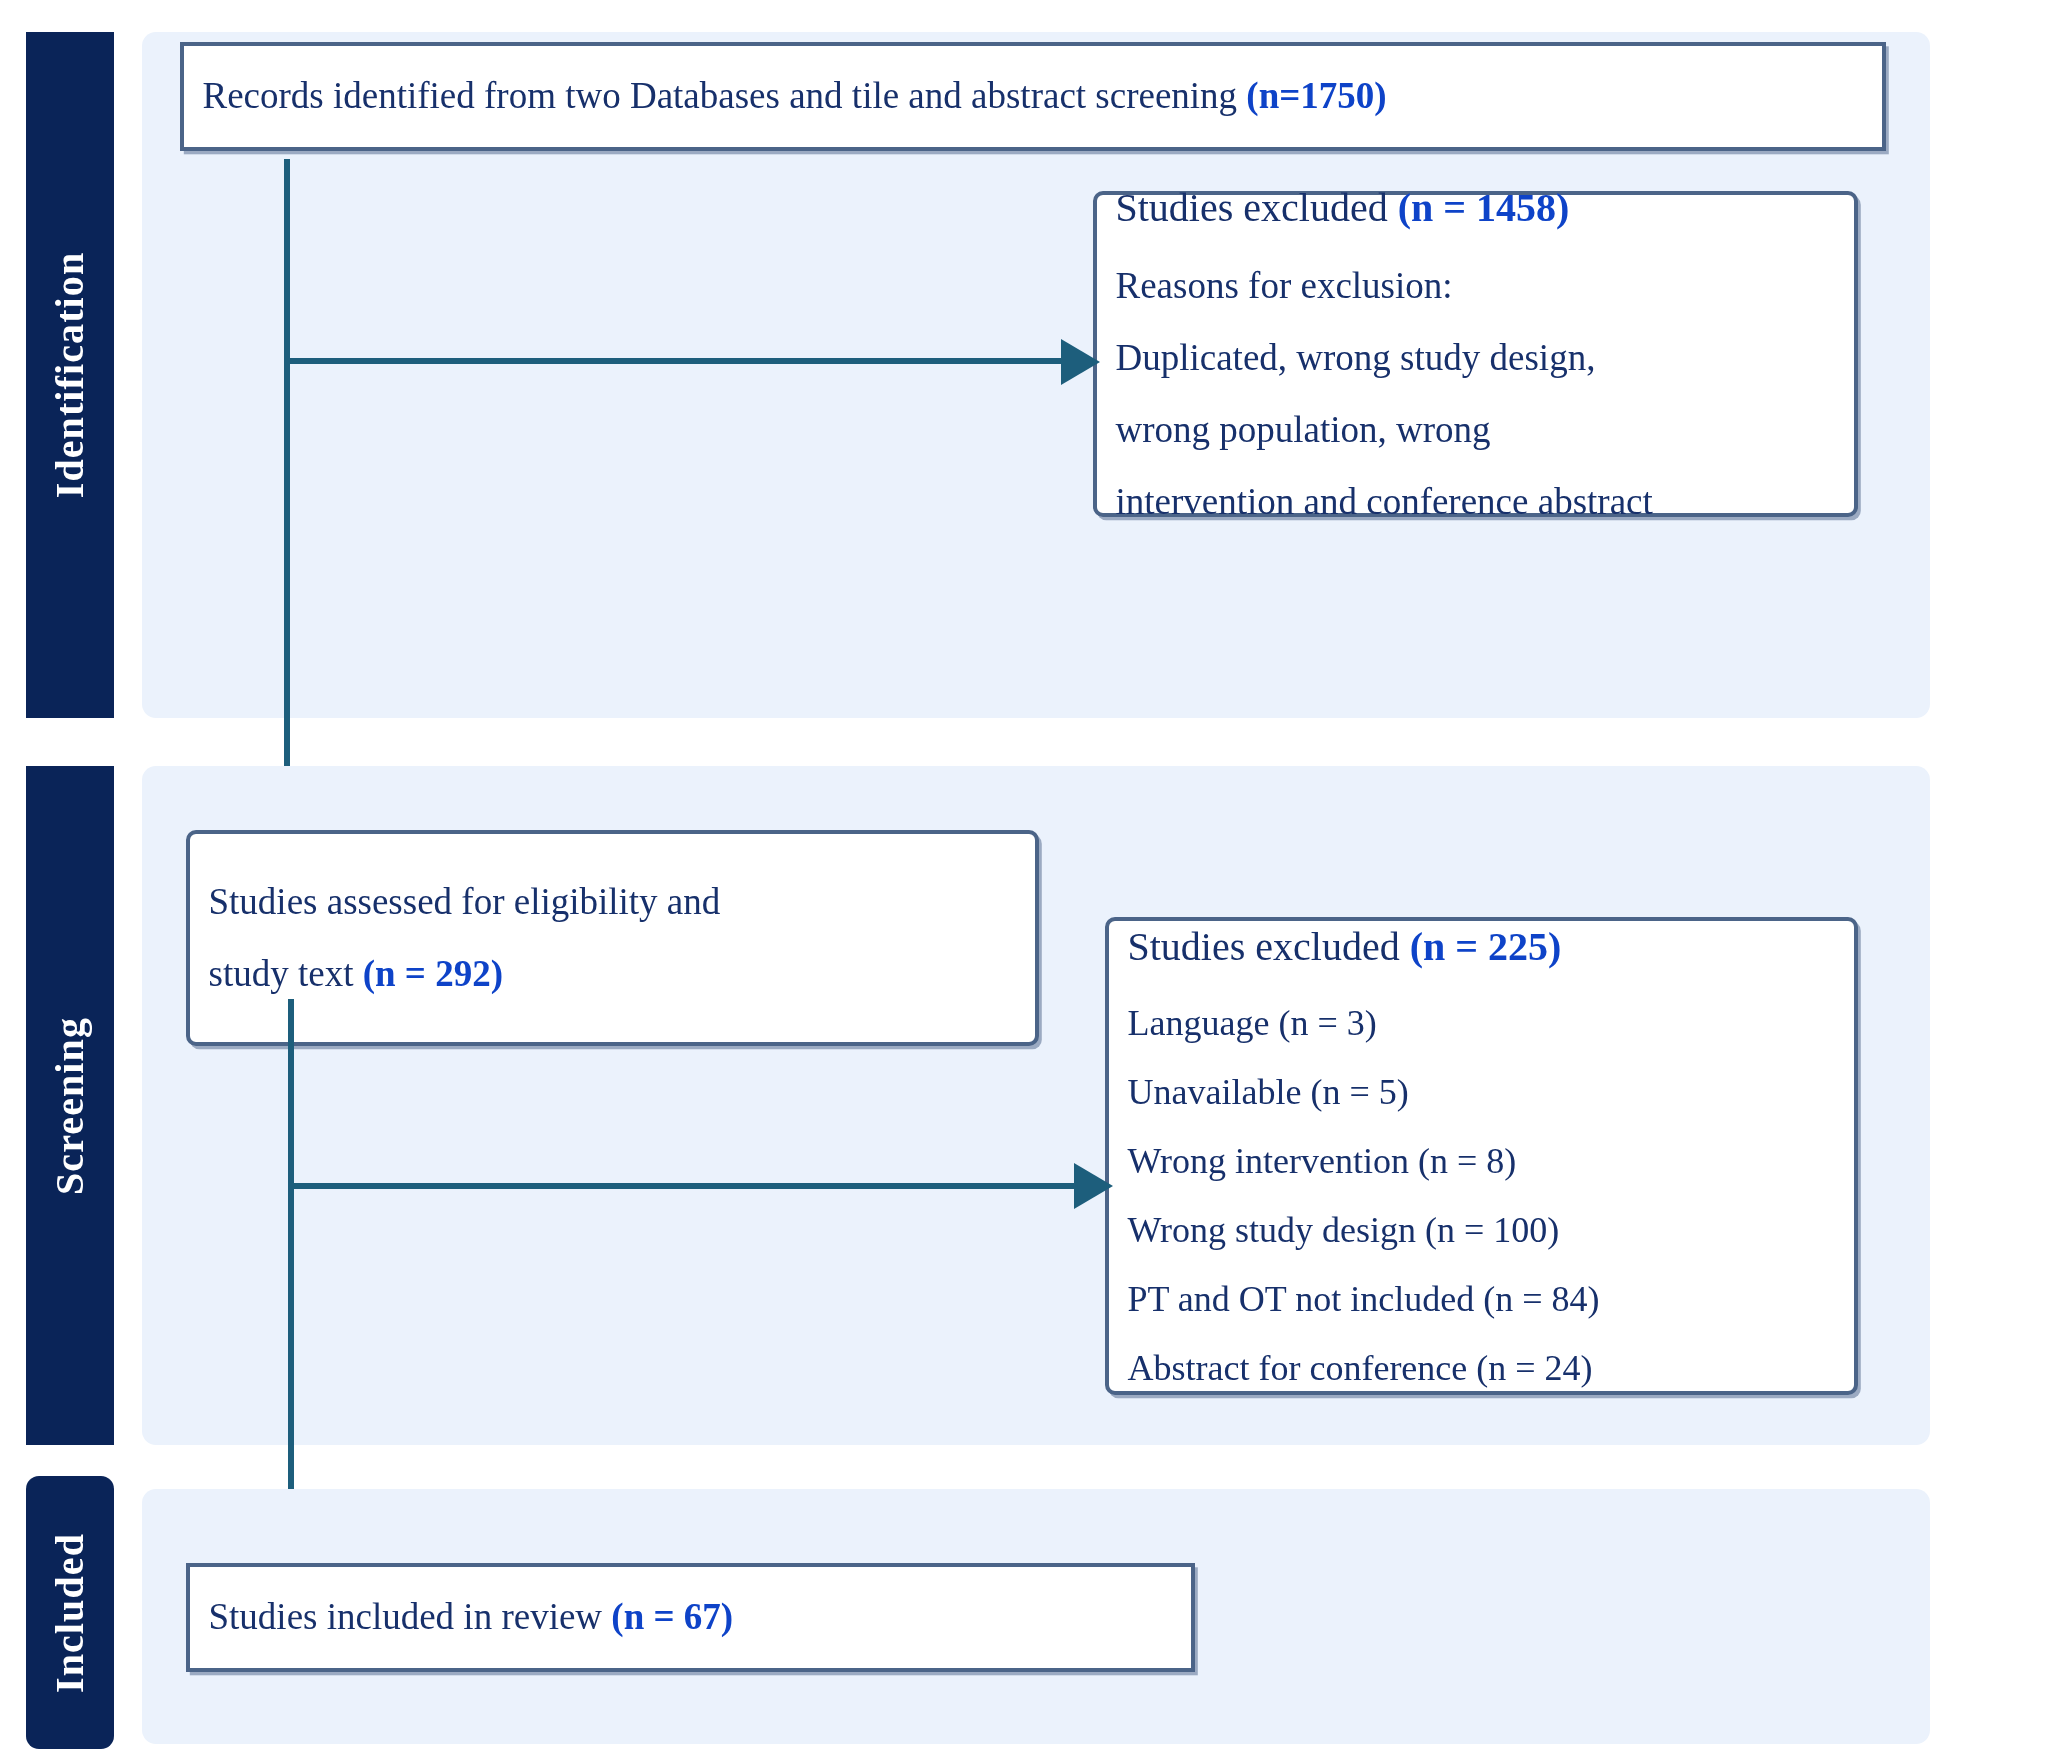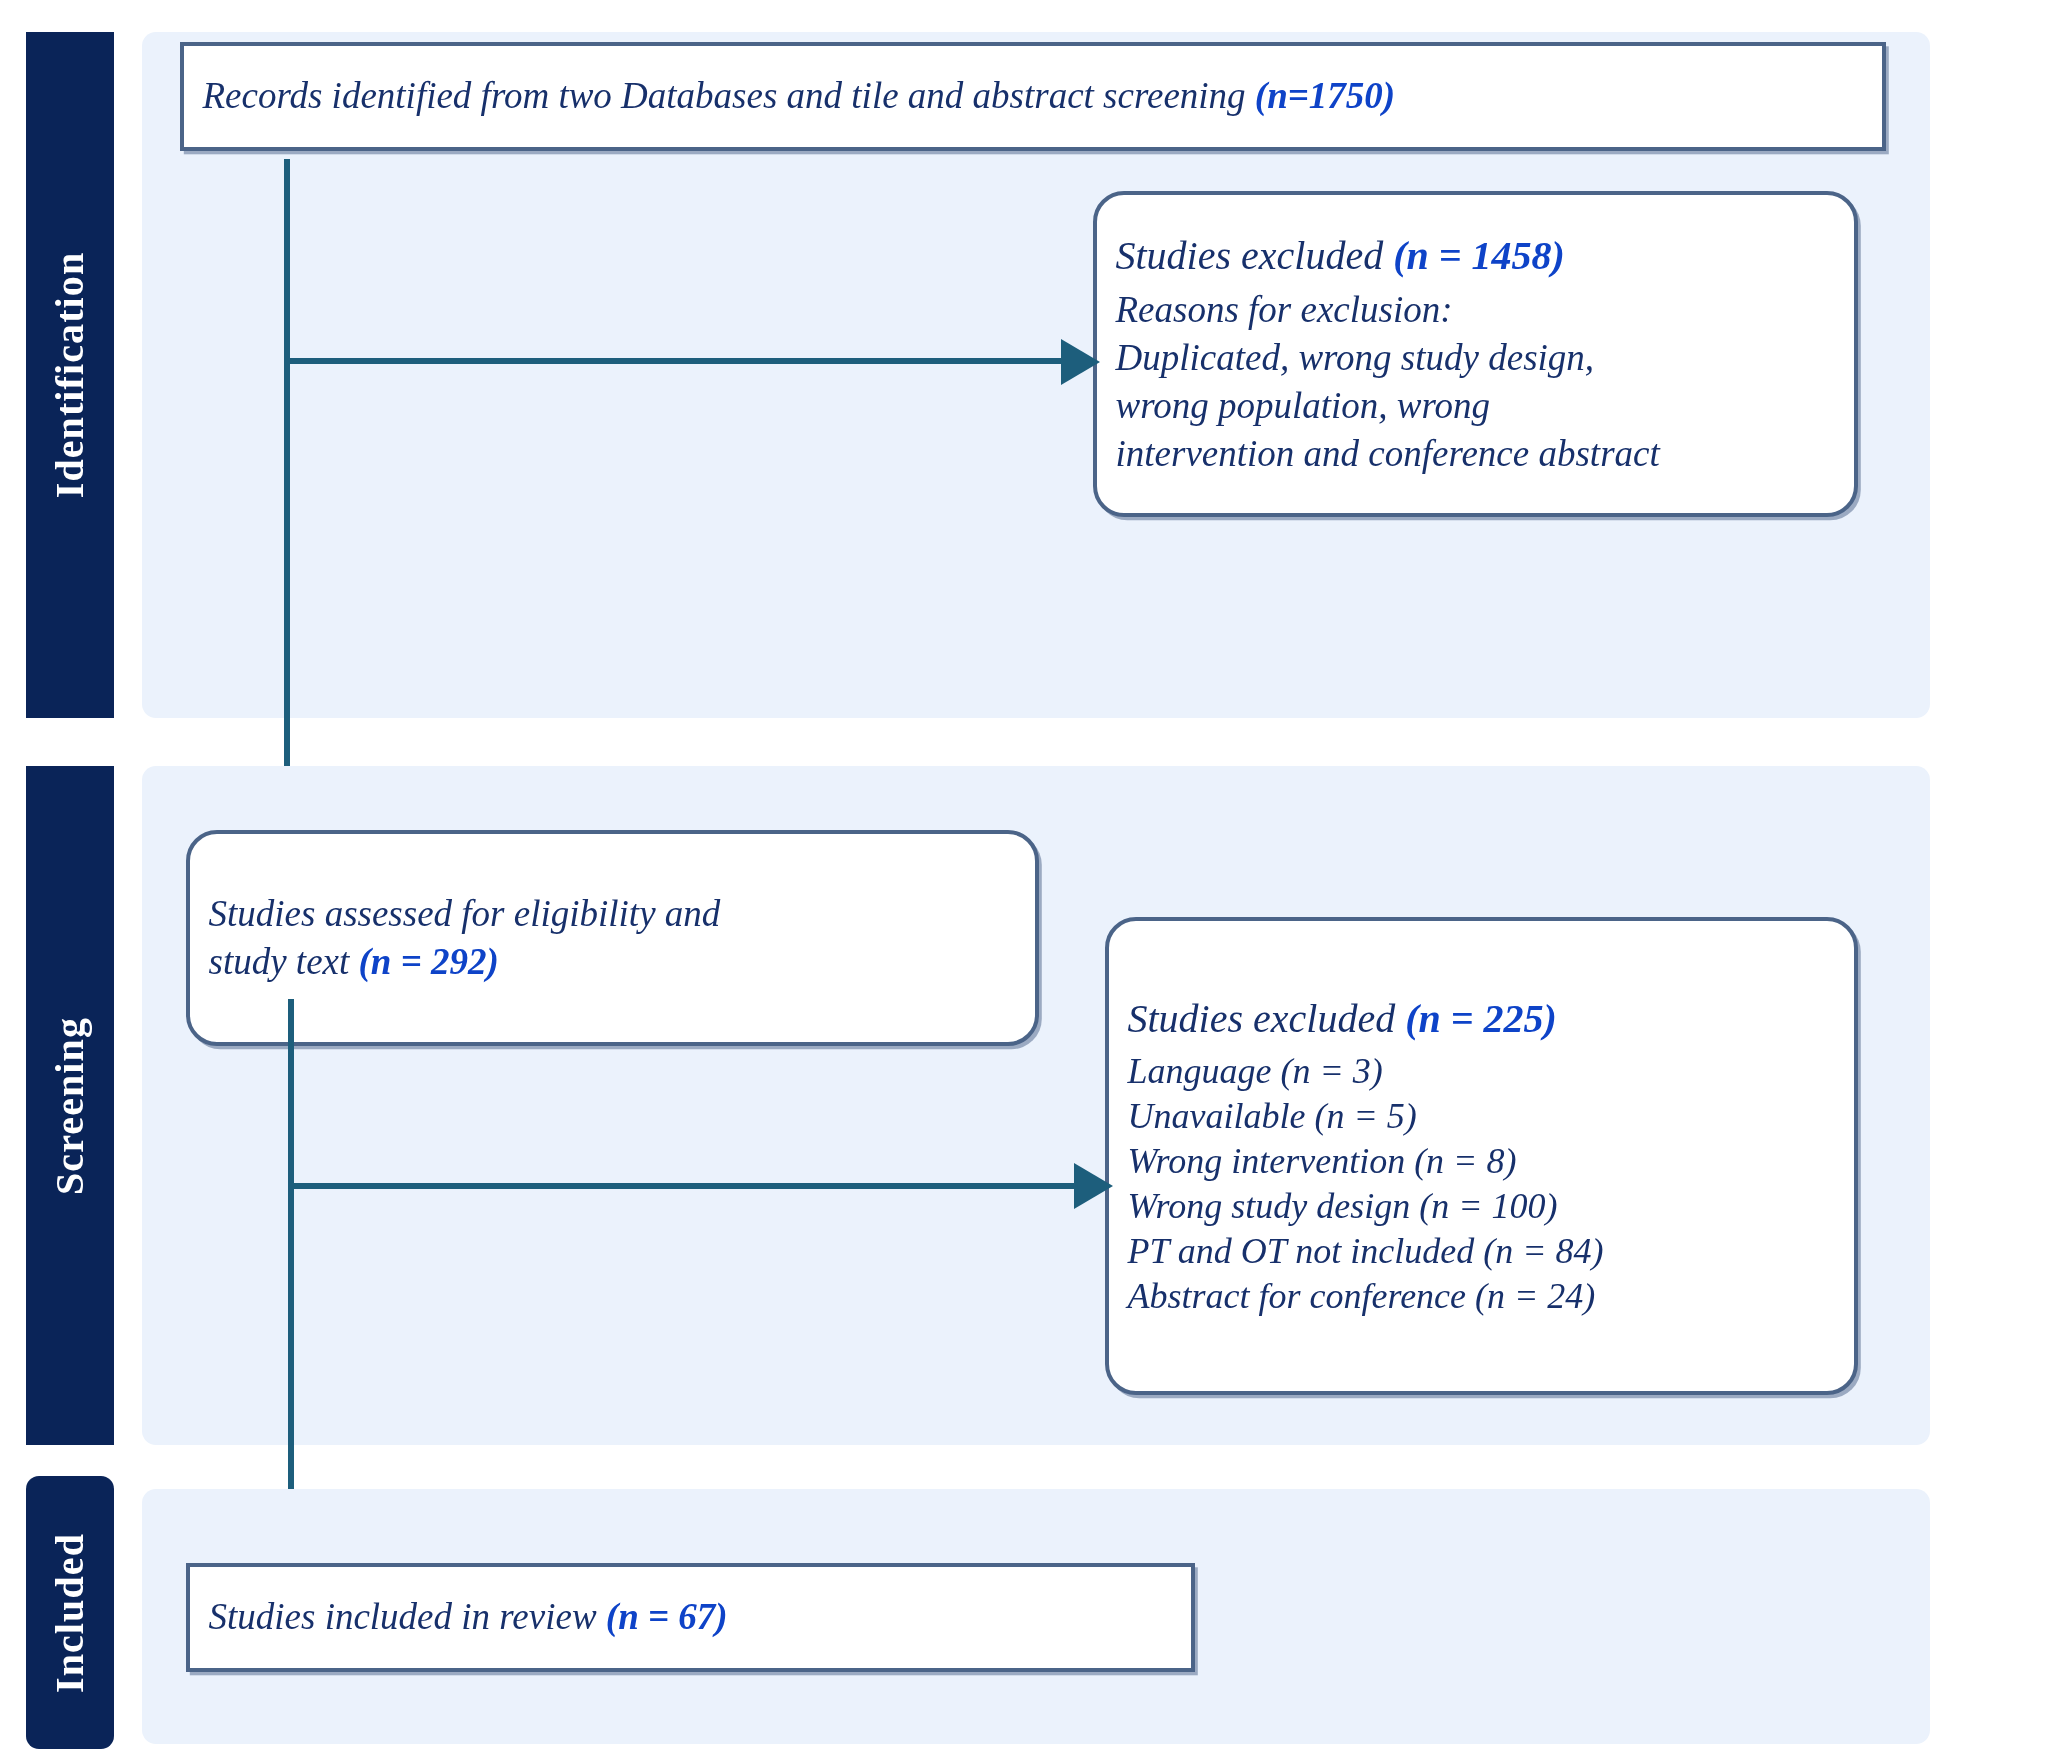--- a/index.html
+++ b/index.html
@@ -52,23 +52,22 @@
   
   .flow-box {
     position: absolute;
     background: #ffffff;
     border: 4.9px solid #4B6488;
     box-sizing: border-box;
     box-shadow: 3.3px 3.8px 0 -0.5px rgba(90,112,146,0.55);
     display: flex;
     flex-direction: column;
     justify-content: center;
-    font-style: italic;
-  }
-  .flow-box.rounded { border-radius: 31px; }
+  }
+  .flow-box.rounded { border-radius: 10px; gap: 24px; }
 
   .box-text {
     color: #17306B;
     font-size: 37px;
     line-height: 1.30;
     padding: 0 18.5px;
   }
   .box-text .nbold {
     color: #0E43C8;
     font-weight: bold;

